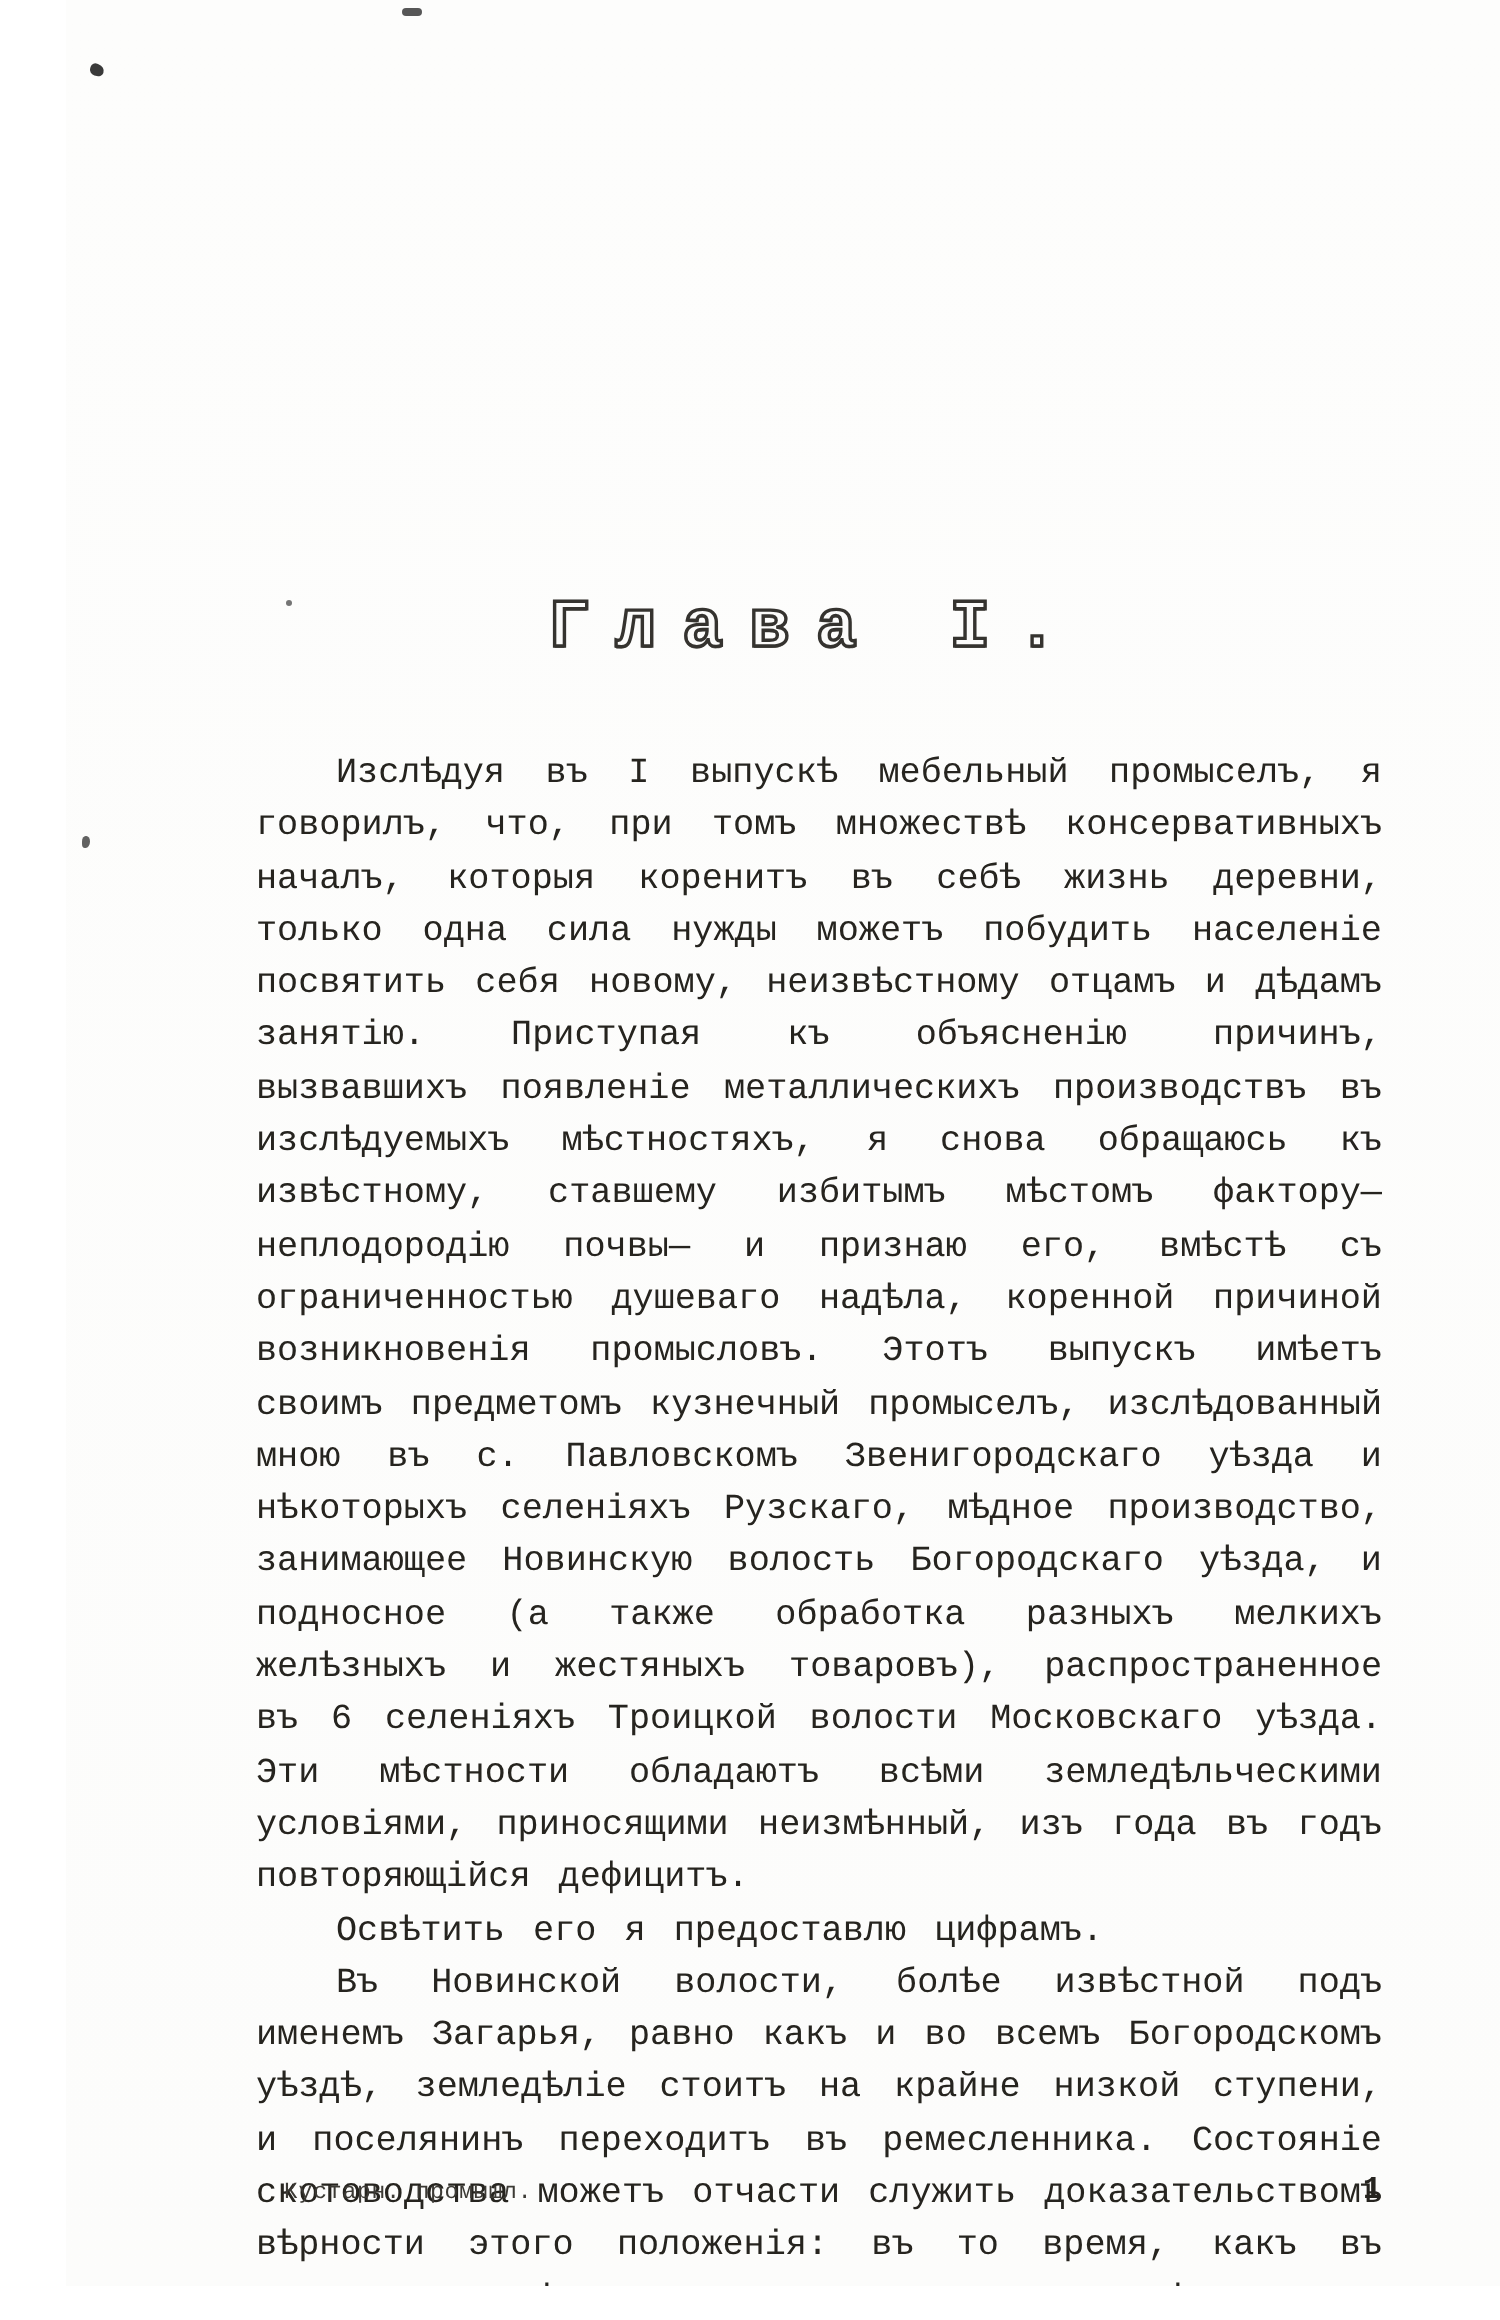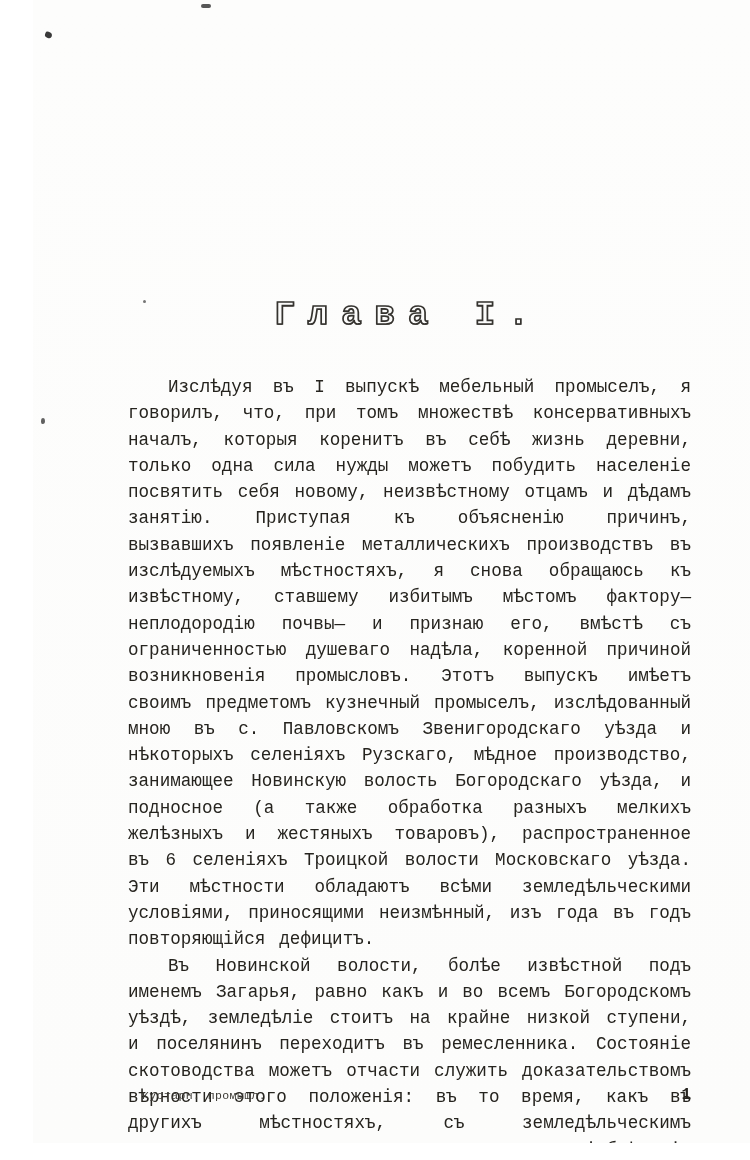--- a/index.html
+++ b/index.html
@@ -86,20 +86,21 @@
   <span class="speck speck-a"></span>
   <span class="speck speck-b"></span>
   <span class="speck speck-c"></span>
   <span class="speck speck-d"></span>
 
   <div class="chapter-title">Глава I.</div>
 
 
   <div class="body-text">
     <p>Изслѣдуя въ I выпускѣ мебельный промыселъ, я говорилъ, что, при томъ множествѣ консервативныхъ началъ, которыя коренитъ въ себѣ жизнь деревни, только одна сила нужды можетъ побудить населеніе посвятить себя новому, неизвѣстному отцамъ и дѣдамъ занятію. Приступая къ объясненію причинъ, вызвавшихъ появленіе металлическихъ производствъ въ изслѣдуемыхъ мѣстностяхъ, я снова обращаюсь къ извѣстному, ставшему избитымъ мѣстомъ фактору—неплодородію почвы— и признаю его, вмѣстѣ съ ограниченностью душеваго надѣла, коренной причиной возникновенія промысловъ. Этотъ выпускъ имѣетъ своимъ предметомъ кузнечный промыселъ, изслѣдованный мною въ с. Павловскомъ Звенигородскаго уѣзда и нѣкоторыхъ селеніяхъ Рузскаго, мѣдное производство, занимающее Новинскую волость Богородскаго уѣзда, и подносное (а также обработка разныхъ мелкихъ желѣзныхъ и жестяныхъ товаровъ), распространенное въ 6 селеніяхъ Троицкой волости Московскаго уѣзда. Эти мѣстности обладаютъ всѣми земледѣльческими условіями, приносящими неизмѣнный, изъ года въ годъ повторяющійся дефицитъ.</p>
+    <p>Освѣтить его я предоставлю цифрамъ.</p>
     <p>Въ Новинской волости, болѣе извѣстной подъ именемъ Загарья, равно какъ и во всемъ Богородскомъ уѣздѣ, земледѣліе стоитъ на крайне низкой ступени, и поселянинъ переходитъ въ ремесленника. Состояніе скотоводства можетъ отчасти служить доказательствомъ вѣрности этого положенія: въ то время, какъ въ другихъ мѣстностяхъ, съ земледѣльческимъ характеромъ, крестьянинъ считаетъ пріобрѣтеніе лошади важнымъ не только для полевыхъ работъ, но и для нѣкоторыхъ зимнихъ заработковъ, въ Богородскомъ уѣздѣ низкое состояніе сельскаго хозяйства дѣлаетъ возможнымъ покупку одной лошади 3—4 хозяевами, которые</p>
   </div>
 
   <div class="footer-row">
     <span class="footer-note">Кустарн. промышл.</span>
     <span class="page-number">1</span>
   </div>
 
 </div>
 

